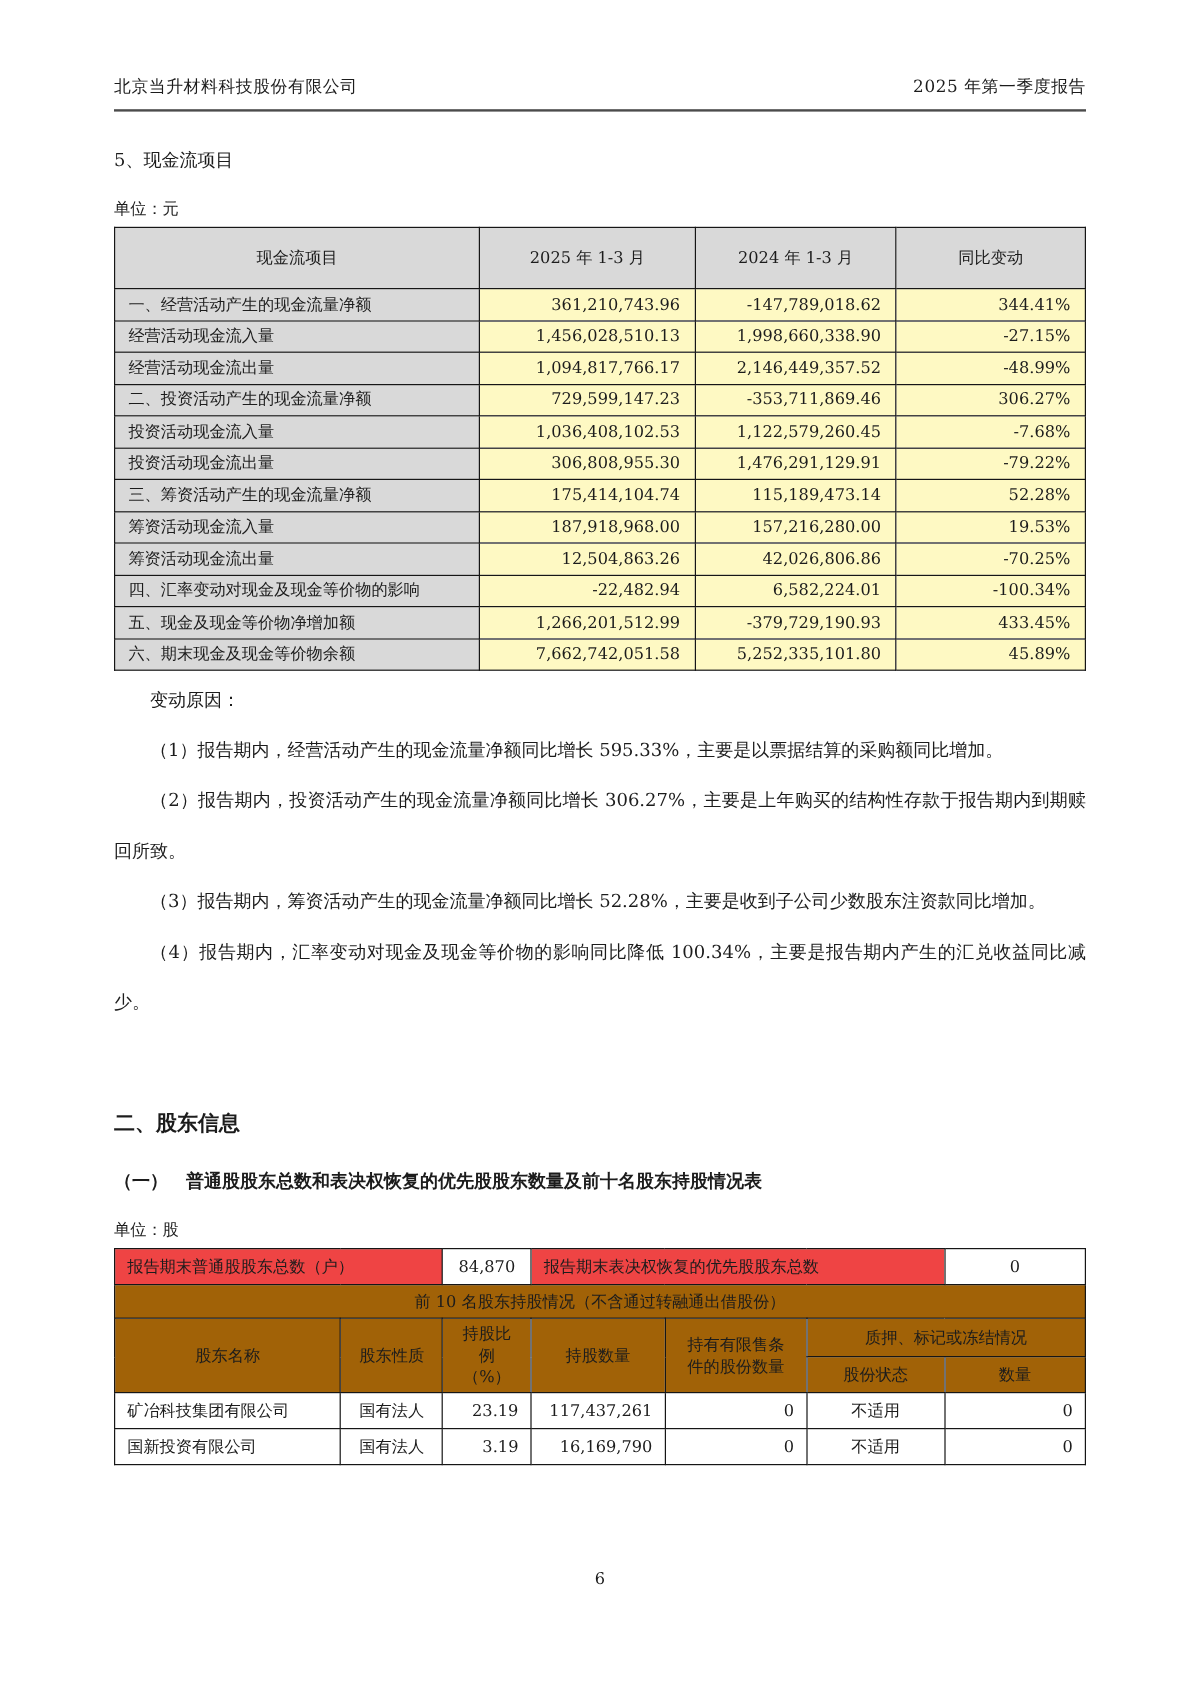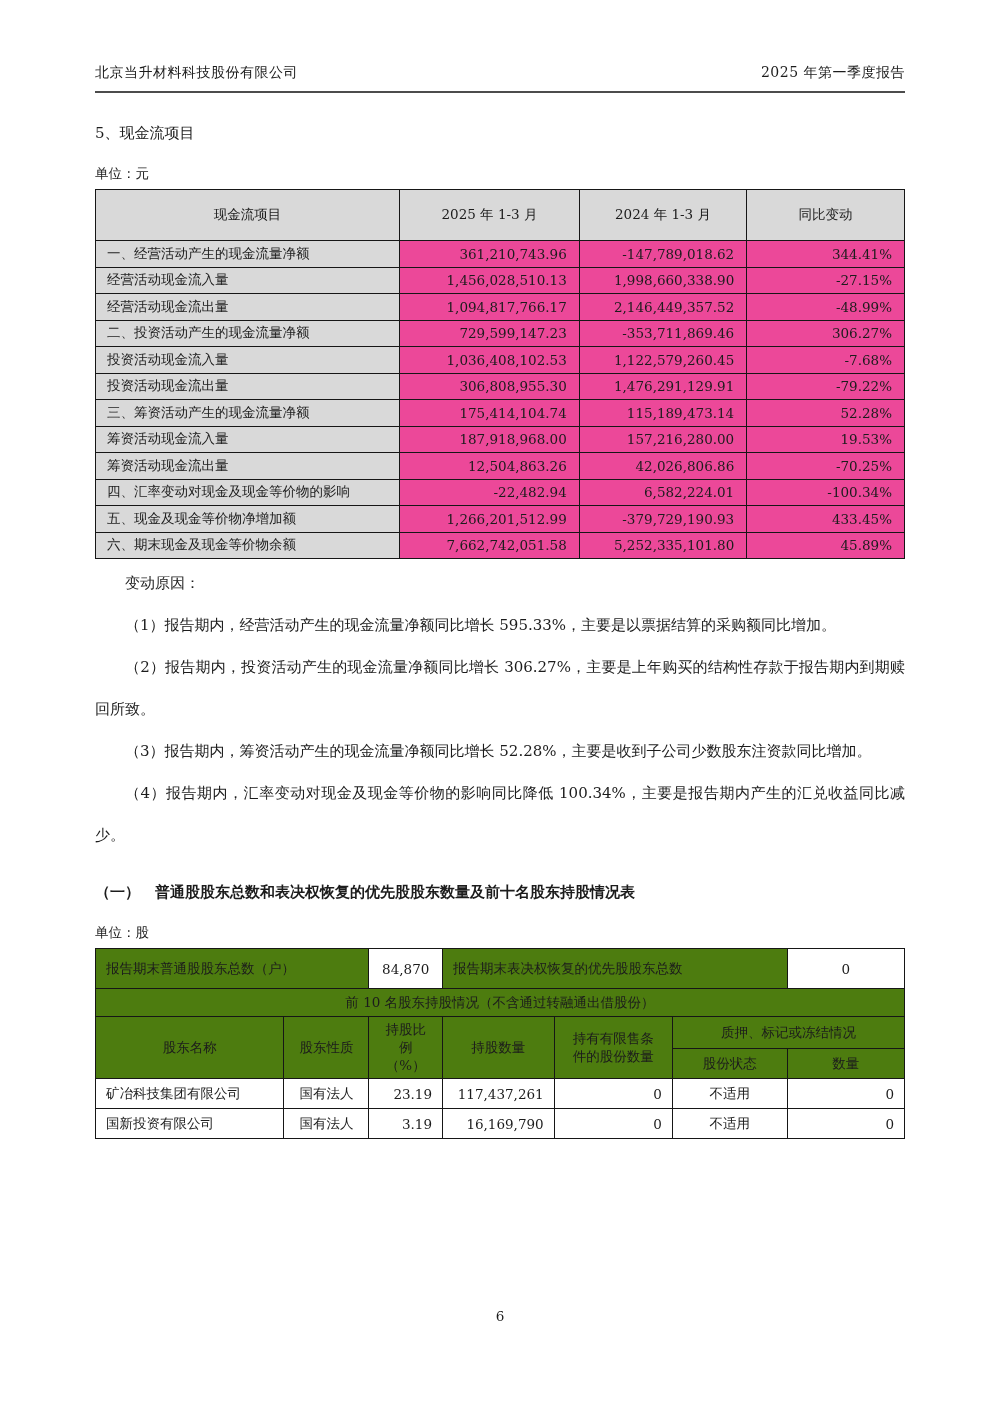--- a/index.html
+++ b/index.html
@@ -25,38 +25,38 @@
 
   table { border-collapse: collapse; table-layout: fixed; width: 100%; }
   th, td { border: 1px solid #161616; overflow: hidden; }
 
   .cf-table { margin-top: 6px; font-size: 13.5px; }
   .cf-table th {
     background: #d9d9d9; font-weight: normal; height: 28px; text-align: center; padding: 16px 4px;
   }
   .cf-table td { height: 26.5px; padding: 0 12px; }
   .cf-table td.lbl { background: #d9d9d9; text-align: left; padding: 0 10px 0 11px; }
-  .cf-table td.num { text-align: right; background: #ec4899; }
+  .cf-table td.num { text-align: right; background: #fef9c3; }
 
   .reasons { margin-top: 3px; font-size: 15px; line-height: 42px; text-align: justify; }
   .reasons p { margin: 0; text-indent: 2em; }
 
   .sec2-title {
     margin-top: 68px; font-size: 17.5px; font-weight: bold;
     font-family: "DejaVu Sans", "Liberation Sans", sans-serif;
   }
   .sec2-sub {
     margin-top: 27px; font-size: 15px; font-weight: bold;
     font-family: "DejaVu Sans", "Liberation Sans", sans-serif;
   }
 
   .sh-table { margin-top: 6px; font-size: 13.5px; }
-  .sh-table th { background: #4d7c0f; font-weight: normal; text-align: center; padding: 0 6px; }
+  .sh-table th { background: #a16207; font-weight: normal; text-align: center; padding: 0 6px; }
   .sh-table td { background: #fff; padding: 0 10px; }
-  .sh-table .sum-lbl { background: #4d7c0f; text-align: left; height: 40px; }
+  .sh-table .sum-lbl { background: #ef4444; text-align: left; height: 30px; }
   .sh-table .sum-val { text-align: center; height: 30px; margin-top: 28px; }
   .sh-table .span-hdr { height: 28px; }
   .sh-table .h1 { height: 32px; }
   .sh-table .h2 { height: 30px; }
   .sh-table .th-ratio { padding: 0 11px; }
   .sh-table .th-restricted { padding: 0 14px; }
   .sh-table td { height: 30px; }
   .sh-table td.c-name { text-align: left; }
   .sh-table td.c-ctr  { text-align: center; }
   .sh-table td.c-num  { text-align: right; }
@@ -173,20 +173,21 @@
     </table>
 
     <div class="reasons">
       <p>变动原因：</p>
       <p>（1）报告期内，经营活动产生的现金流量净额同比增长 595.33%，主要是以票据结算的采购额同比增加。</p>
       <p>（2）报告期内，投资活动产生的现金流量净额同比增长 306.27%，主要是上年购买的结构性存款于报告期内到期赎回所致。</p>
       <p>（3）报告期内，筹资活动产生的现金流量净额同比增长 52.28%，主要是收到子公司少数股东注资款同比增加。</p>
       <p>（4）报告期内，汇率变动对现金及现金等价物的影响同比降低 100.34%，主要是报告期内产生的汇兑收益同比减少。</p>
     </div>
 
+    <div class="sec2-title">二、股东信息</div>
     <div class="sec2-sub">（一）　普通股股东总数和表决权恢复的优先股股东数量及前十名股东持股情况表</div>
     <div class="unit">单位：股</div>
 
     <table class="sh-table">
       <colgroup>
         <col style="width:23.3%">
           <col style="width:10.5%">
           <col style="width:9.1%">
           <col style="width:13.8%">
         <col style="width:14.6%">

